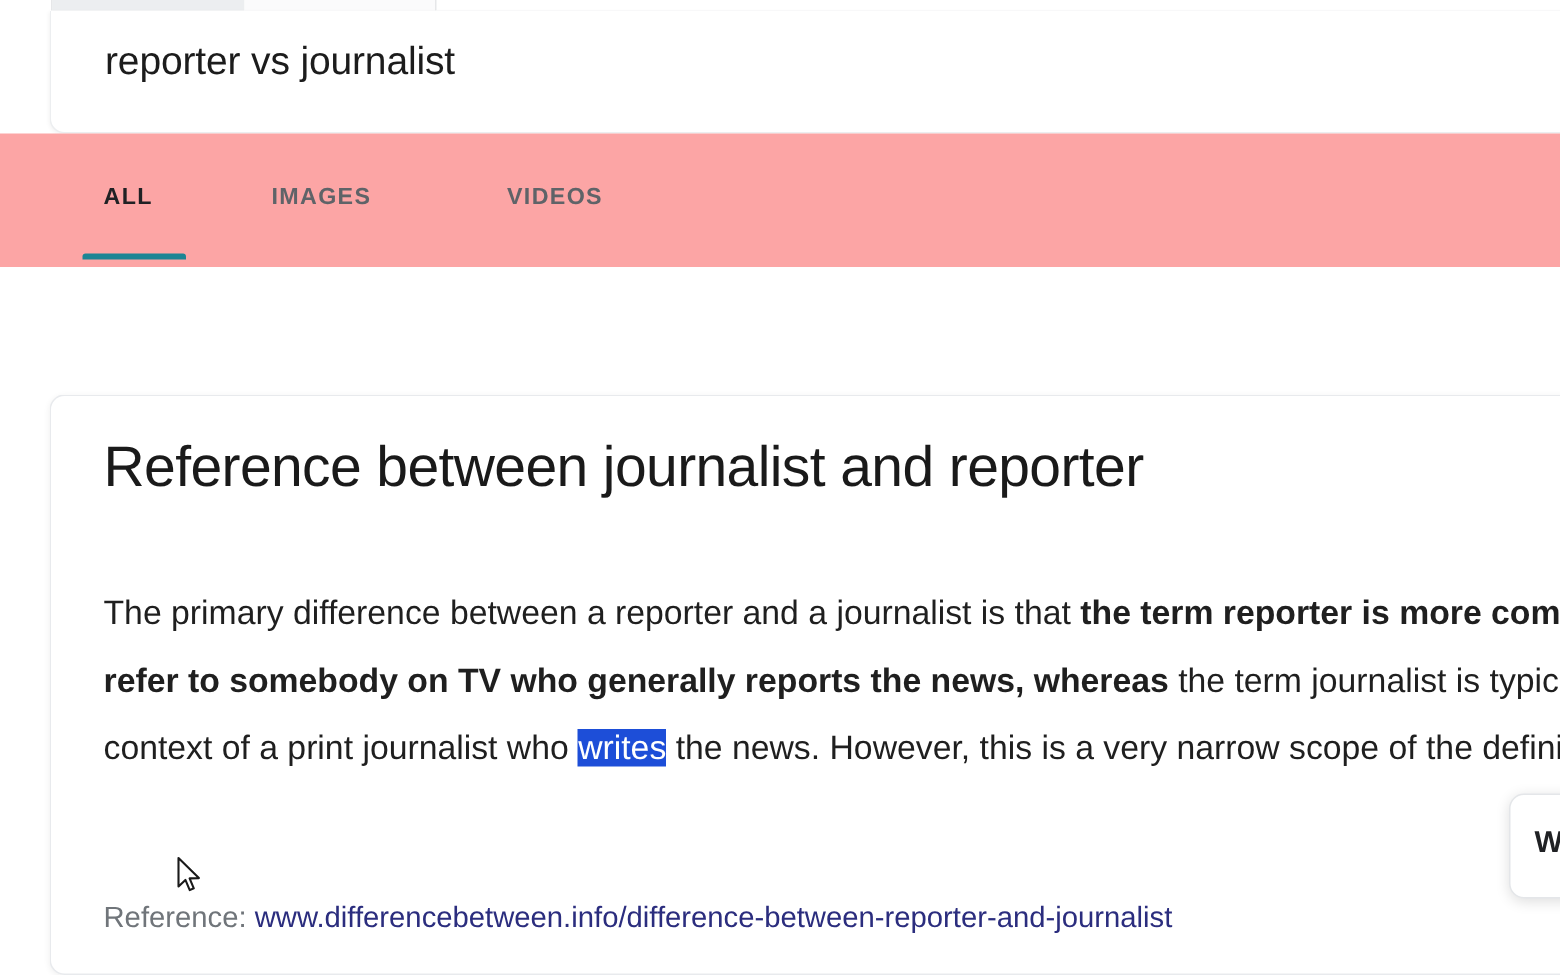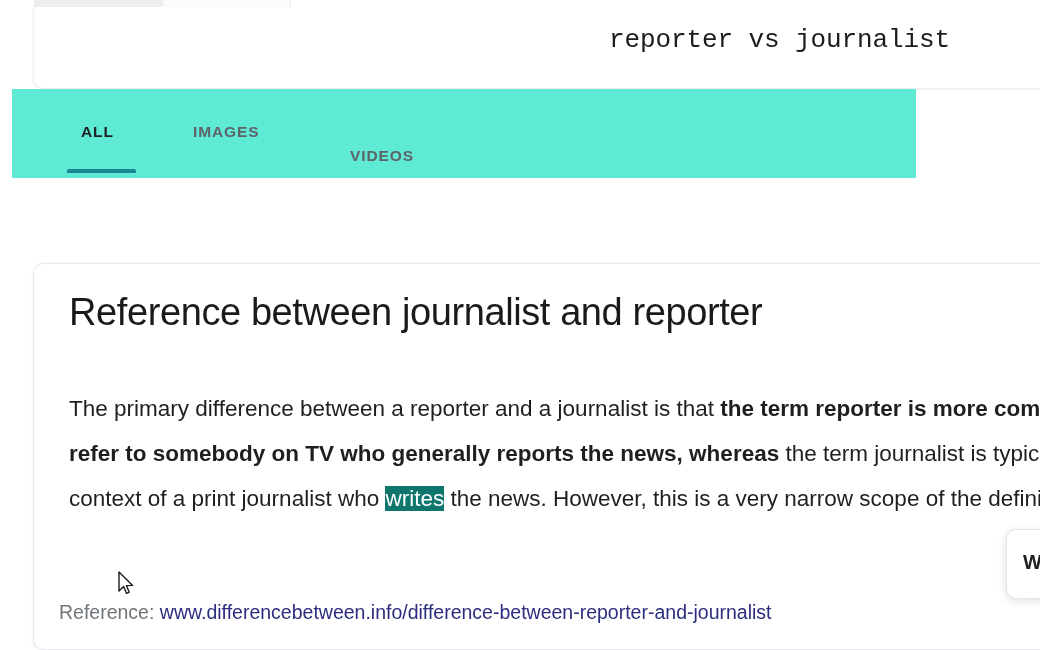--- a/index.html
+++ b/index.html
@@ -65,53 +65,52 @@
     box-sizing: border-box;
   }
   #search-input {
     position: absolute;
     left: 36px;
     top: 18px;
     width: 880px;
     border: none;
     outline: none;
     background: transparent;
-    font-family: Liberation Mono, monospace;
+    font-family: Liberation Sans, sans-serif;
     font-size: 26px;
     color: #1c1c1c;
     letter-spacing: -0.1px;
     padding: 0;
-    text-align: right;
   }
 
   
   #tabbar {
     position: absolute;
-    left: 12px; top: 89px;
-    width: 904px; height: 89px;
-    background: #5eead4;
+    left: 0; top: 89px;
+    width: 1040px; height: 89px;
+    background: #fca5a5;
     border-bottom: 1px solid #e9eaec;
   }
   .tab {
     position: absolute;
     top: 34px;
     font-size: 15.5px;
     letter-spacing: 0.9px;
     color: #5f6368;
     cursor: pointer;
     user-select: none;
     font-weight: bold;
   }
   .tab.active {
     color: #202124;
     font-weight: bold;
   }
   #tab-all   { left: 69px; }
   #tab-images{ left: 181px; }
-  #tab-videos{ left: 338px; margin-top: 24px; }
+  #tab-videos{ left: 338px; }
   .tab-underline {
     position: absolute;
     left: 55px;
     top: 80px;
     width: 69px;
     height: 4px;
     background: #1c8594;
     border-radius: 2px 2px 0 0;
   }
 
@@ -199,26 +198,26 @@
     left: 35px; top: 122px;
     width: 1160px;
     font-size: 22.5px;
     line-height: 45px;
     color: #1f1f1f;
     margin: 0;
     white-space: normal;
   }
   #answer-body b { font-weight: bold; }
   .selected-text {
-    background: #0f766e;
+    background: #1d4ed8;
     color: #ffffff;
   }
   #reference-row {
     position: absolute;
-    left: 25px; top: 337px;
+    left: 35px; top: 337px;
     font-size: 19.5px;
     white-space: nowrap;
   }
   #reference-label { color: #70757a; }
   #reference-link {
     color: #2b2d7e;
     text-decoration: none;
     cursor: pointer;
   }
 

